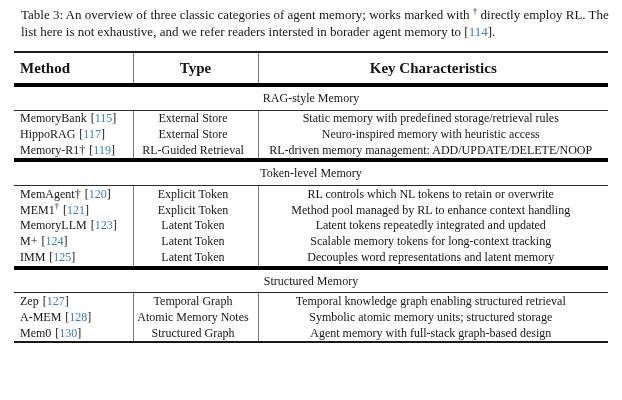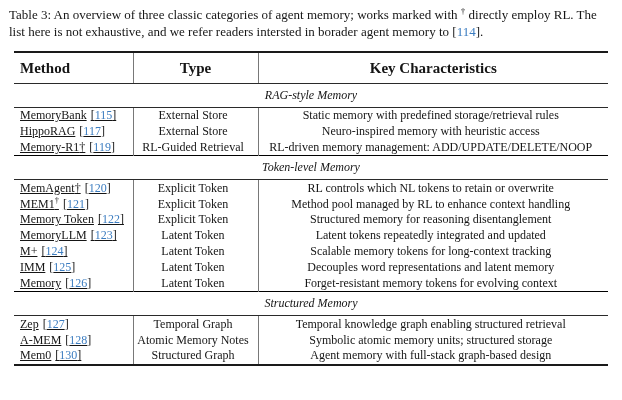--- a/index.html
+++ b/index.html
@@ -5,21 +5,21 @@
   html, body { margin:0; padding:0; }
   body {
     width:622px; height:400px; background:#ffffff; overflow:hidden;
   }
   .page {
     font-family:"Liberation Serif","DejaVu Serif",serif;
     color:#151515;
     width:622px; height:400px;
   }
   .caption {
-    margin:7px 9px 0 9px;
+    margin:7px 9px 0 21px;
     font-size:13px;
     line-height:1.28;
     text-align:left;
   }
   .cap-dag {
     font-size:9px;
     line-height:0;
   }
   .cite { color:#3b7cc0; }
   table {
@@ -37,27 +37,26 @@
   col.c-key    { width:350px; }
   thead th {
     text-align:left;
     font-weight:bold;
     padding:6px 6px 5px 6px;
     border-bottom:1px solid #2a2a2a;
     font-size:15px;
   }
   th.vline, td.vline { border-left:1px solid #787878;text-align:center; }
   td { padding:0.5px 6px; vertical-align:top; }
-  td.c1 { padding-left:6px; white-space:nowrap;text-decoration:underline; }
+  td.c1 { padding-left:6px; white-space:nowrap; }
   td.c2, td.c3 { padding-left:1px; white-space:nowrap; }
   td.section {
     text-align:center;
-    font-style:italic;
     padding:4px 0 4px 0;
-    border-top:1px solid #000000;
+    border-top:4px solid #000000;
     border-bottom:1px solid #2a2a2a;
   }
   .dag-sup { font-size:8.5px; line-height:0; }
   .br { margin-left:4px; }
 </style>
 </head>
 <body>
 
 <div class="page">
 
@@ -102,43 +101,33 @@
           <td class="c1"><span>MemAgent</span><span class="dag">†</span><span class="br">[</span><span class="cite">120</span><span>]</span></td>
           <td class="c2 vline">Explicit Token</td>
           <td class="c3 vline">RL controls which NL tokens to retain or overwrite</td>
         </tr>
         <tr>
           <td class="c1"><span>MEM1</span><sup class="dag-sup">†</sup><span class="br">[</span><span class="cite">121</span><span>]</span></td>
           <td class="c2 vline">Explicit Token</td>
           <td class="c3 vline">Method pool managed by RL to enhance context handling</td>
         </tr>
         <tr>
-          <td class="c1"><span>Memory Token</span><span class="br">[</span><span class="cite">122</span><span>]</span></td>
-          <td class="c2 vline">Explicit Token</td>
-          <td class="c3 vline">Structured memory for reasoning disentanglement</td>
-        </tr>
-        <tr>
           <td class="c1"><span>MemoryLLM</span><span class="br">[</span><span class="cite">123</span><span>]</span></td>
           <td class="c2 vline">Latent Token</td>
           <td class="c3 vline">Latent tokens repeatedly integrated and updated</td>
         </tr>
         <tr>
           <td class="c1"><span>M+</span><span class="br">[</span><span class="cite">124</span><span>]</span></td>
           <td class="c2 vline">Latent Token</td>
           <td class="c3 vline">Scalable memory tokens for long-context tracking</td>
         </tr>
         <tr>
           <td class="c1"><span>IMM</span><span class="br">[</span><span class="cite">125</span><span>]</span></td>
           <td class="c2 vline">Latent Token</td>
           <td class="c3 vline">Decouples word representations and latent memory</td>
-        </tr>
-        <tr>
-          <td class="c1"><span>Memory</span><span class="br">[</span><span class="cite">126</span><span>]</span></td>
-          <td class="c2 vline">Latent Token</td>
-          <td class="c3 vline">Forget-resistant memory tokens for evolving context</td>
         </tr>
         <tr>
           <td colspan="3" class="section">Structured Memory</td>
         </tr>
         <tr>
           <td class="c1"><span>Zep</span><span class="br">[</span><span class="cite">127</span><span>]</span></td>
           <td class="c2 vline">Temporal Graph</td>
           <td class="c3 vline">Temporal knowledge graph enabling structured retrieval</td>
         </tr>
         <tr>

